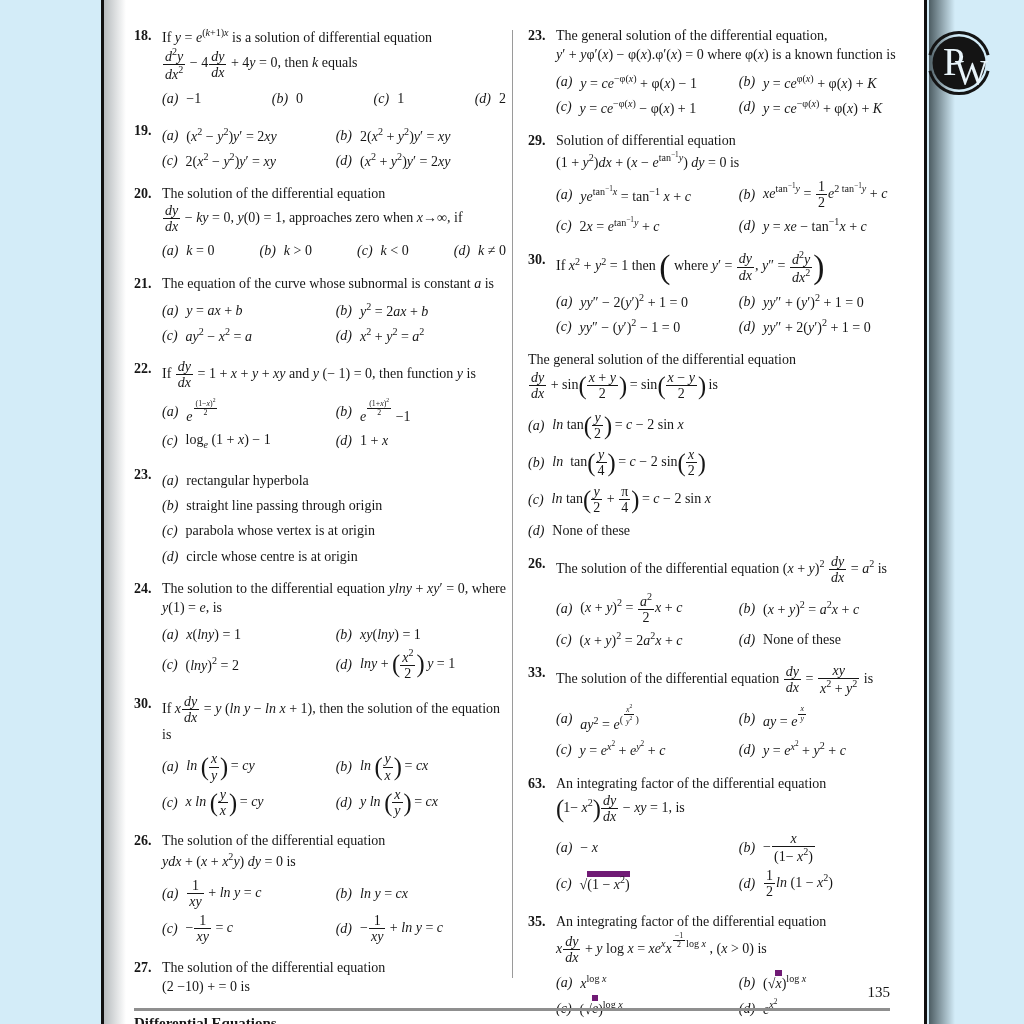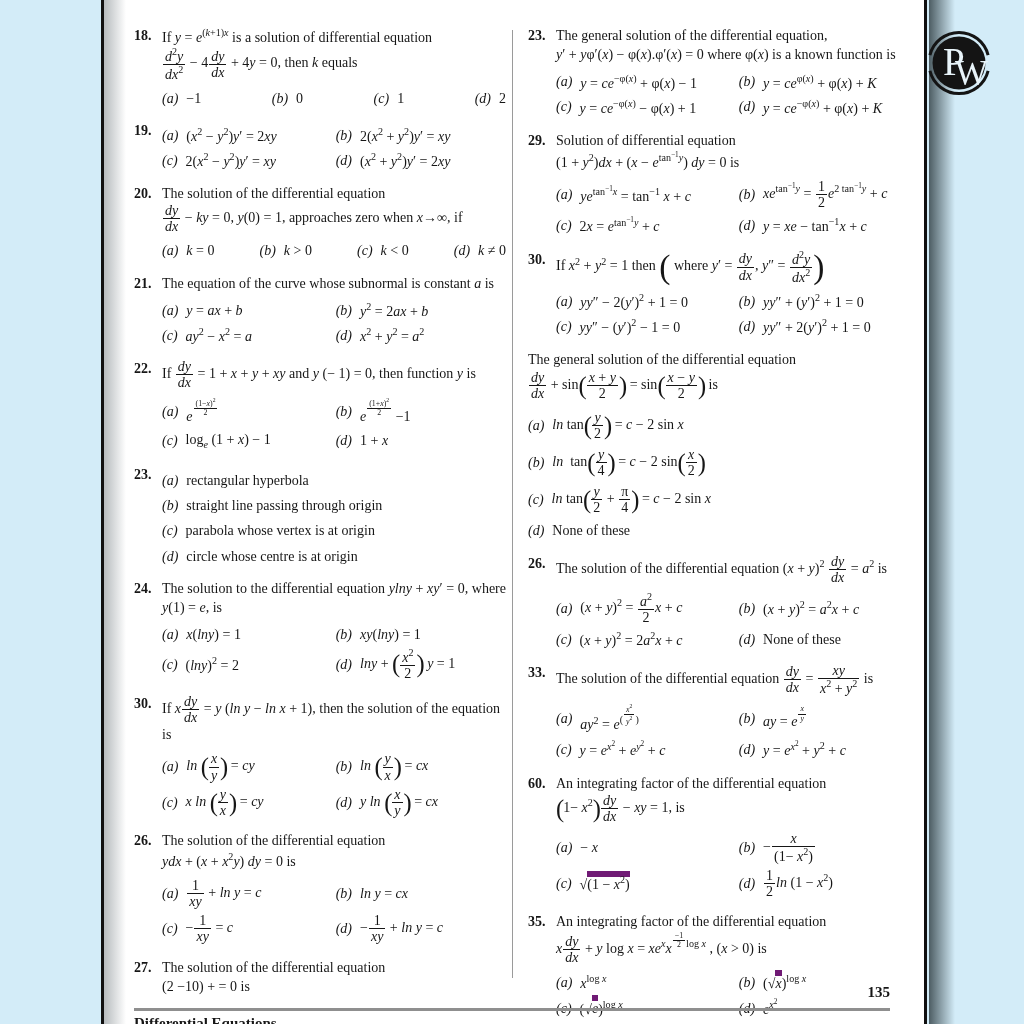--- a/index.html
+++ b/index.html
@@ -31,21 +31,21 @@
   sup{font-size:.72em;}
   sub{font-size:.72em;}
   .fr{display:inline-block;vertical-align:middle;text-align:center;line-height:1.08;padding:0 1px;}
   .fr .nu{display:block;border-bottom:1px solid #161616;padding:0 2px;}
   .fr .de{display:block;padding:0 2px;}
   .sm{font-size:.78em;vertical-align:baseline;}
   .bp{font-size:1.75em;font-weight:300;vertical-align:middle;line-height:.9;letter-spacing:-1px;}
   .bp2{font-size:2.4em;font-weight:300;vertical-align:middle;line-height:.8;}
   .rad{border-top:6px solid #701a75;}
   .footer-title{position:absolute;left:30px;top:986px;font-weight:bold;font-size:15px;margin-top:29px;}
-  .page-num{position:absolute;left:700px;top:984px;width:86px;text-align:right;font-weight:bold;font-size:15px;}
+  .page-num{position:absolute;left:700px;top:984px;width:86px;text-align:right;font-weight:normal;font-size:15px;}
   .footer-rule{position:absolute;left:30px;top:1008px;width:756px;height:3px;background:#8f8f8f;}
   .logo{position:absolute;left:926px;top:30px;width:66px;height:66px;}
 </style>
 </head>
 <body>
 
 <div class="screen">
   <div class="page">
     <div class="col col-left">
         <div class="q">
@@ -407,21 +407,21 @@
                 <span class="ov"><i>y</i> = <i>e</i><sup><i>x</i><sup>2</sup></sup> + <i>e</i><sup><i>y</i><sup>2</sup></sup> + <i>c</i></span>
               </div>
               <div class="opt">
                 <span class="ol">(d)</span>
                 <span class="ov"><i>y</i> = <i>e</i><sup><i>x</i><sup>2</sup></sup> + <i>y</i><sup>2</sup> + <i>c</i></span>
               </div>
             </div>
           </div>
         </div>
         <div class="q">
-          <span class="qn">60.</span>
+          <span class="qn">63.</span>
           <div class="qc">
             <div class="qb">An integrating factor of the differential equation<br><span class="bp">(</span>1− <i>x</i><sup>2</sup><span class="bp">)</span><span class="fr"><span class="nu"><i>dy</i></span><span class="de"><i>dx</i></span></span> − <i>xy</i> = 1, is</div>
             <div class="opts cols2">
               <div class="opt">
                 <span class="ol">(a)</span>
                 <span class="ov">− <i>x</i></span>
               </div>
               <div class="opt">
                 <span class="ol">(b)</span>
                 <span class="ov">−<span class="fr"><span class="nu"><i>x</i></span><span class="de">(1− <i>x</i><sup>2</sup>)</span></span></span>

